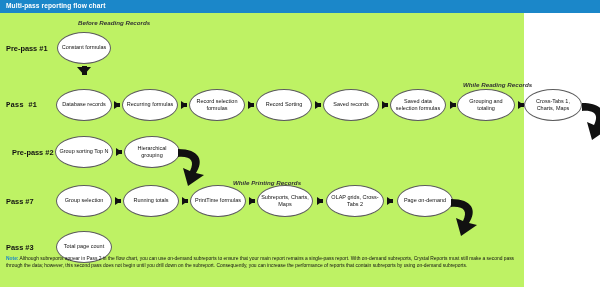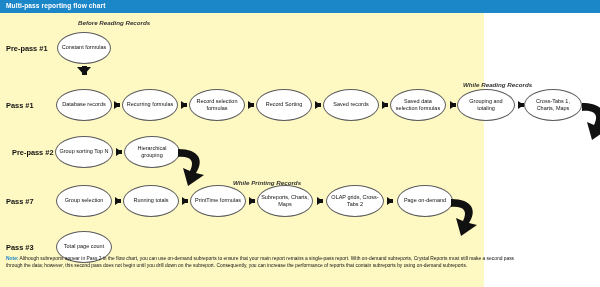--- a/index.html
+++ b/index.html
@@ -3,21 +3,21 @@
 <meta charset="utf-8">
 <title>Multi-pass reporting flow chart</title>
 <style>
   html,body{margin:0;padding:0;background:#ffffff;}
   body{
     width:600px;height:287px;overflow:hidden;
     font-family:"Liberation Sans","DejaVu Sans",sans-serif;
     color:#000;
     position:relative;
   }
-  #page{position:relative;width:484px;height:287px;background:#fef9c3;}
+  #page{position:relative;width:524px;height:287px;background:#bef264;}
 
   
   .titlebar{
     position:absolute;left:0;top:0;width:600px;height:13px;
     background:#1b87c9;
   }
   .titlebar .tb-text{
     position:absolute;left:6px;top:2px;
     font-size:6.6px;font-weight:bold;color:#ffffff;
     letter-spacing:.1px;white-space:nowrap;
@@ -104,21 +104,21 @@
 
   <div class="titlebar">
     <div class="tb-text">Multi-pass reporting flow chart</div>
   </div>
 
   <div class="canvas" id="canvas">
       <div class="phase" style="left: 78px; top: 6px;">Before Reading Records</div>
       <div class="phase" style="left: 463px; top: 68px;">While Reading Records</div>
       <div class="phase" style="left: 233px; top: 166px;">While Printing Records</div>
       <div class="rowlabel" style="left: 6px; top: 35px;">Pre-pass #1</div>
-      <div class="rowlabel" style="left: 6px; top: 92px;">Pass #1</div>
+      <div class="rowlabel" style="left: 6px; top: 92px; font-family: Liberation Mono, monospace;">Pass #1</div>
       <div class="rowlabel" style="left: 12px; top: 139px;">Pre-pass #2</div>
       <div class="rowlabel" style="left: 6px; top: 188px;">Pass #7</div>
       <div class="rowlabel" style="left: 6px; top: 234px;">Pass #3</div>
       <div class="node" style="width: 54px; height: 32px; left: 57px; top: 19px;">
         <span>Constant formulas</span>
       </div>
       <div class="node" style="width: 56px; height: 32px; left: 56px; top: 76px;">
         <span>Database records</span>
       </div>
       <div class="node" style="width: 56px; height: 32px; left: 122px; top: 76px;">

